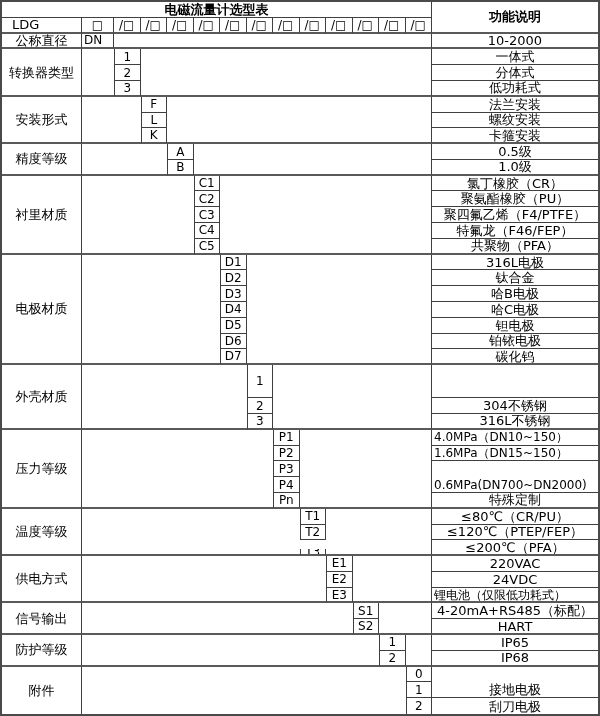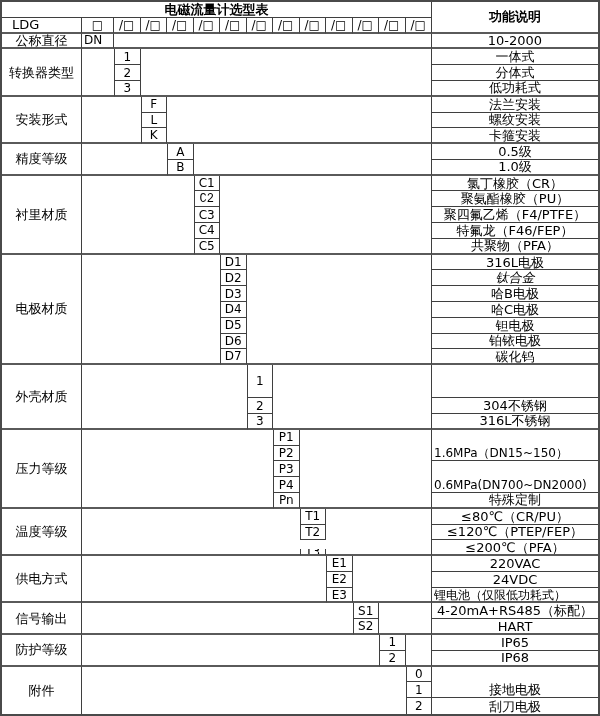--- a/index.html
+++ b/index.html
@@ -86,35 +86,35 @@
     <div class="cell v hs" style="grid-area: 10 / 6 / 12 / 15;"></div>
     <div class="cell vl v code h" style="grid-area: 10 / 5;">A</div>
     <div class="cell h" style="grid-area: 10 / 15;">0.5级</div>
     <div class="cell vl v code hs" style="grid-area: 11 / 5;">B</div>
     <div class="cell hs" style="grid-area: 11 / 15;">1.0级</div>
     <div class="cell v hs" style="grid-area: 12 / 1 / 17;">衬里材质</div>
     <div class="cell hs" style="grid-area: 12 / 2 / 17 / 6;"></div>
     <div class="cell v hs" style="grid-area: 12 / 7 / 17 / 15;"></div>
     <div class="cell vl v code h" style="grid-area: 12 / 6;">C1</div>
     <div class="cell h" style="grid-area: 12 / 15;">氯丁橡胶（CR）</div>
-    <div class="cell vl v code h" style="grid-area: 13 / 6; font-family: Liberation Mono, monospace;">C2</div>
+    <div class="cell vl v code h" style="grid-area: 13 / 6;">C2</div>
     <div class="cell h" style="grid-area: 13 / 15;">聚氨酯橡胶（PU）</div>
     <div class="cell vl v code h" style="grid-area: 14 / 6;">C3</div>
     <div class="cell h" style="grid-area: 14 / 15;">聚四氟乙烯（F4/PTFE）</div>
     <div class="cell vl v code h" style="grid-area: 15 / 6;">C4</div>
     <div class="cell h" style="grid-area: 15 / 15;">特氟龙（F46/FEP）</div>
     <div class="cell vl v code hs" style="grid-area: 16 / 6;">C5</div>
     <div class="cell hs" style="grid-area: 16 / 15;">共聚物（PFA）</div>
     <div class="cell v hs" style="grid-area: 17 / 1 / 24;">电极材质</div>
     <div class="cell hs" style="grid-area: 17 / 2 / 24 / 7;"></div>
     <div class="cell v hs" style="grid-area: 17 / 8 / 24 / 15;"></div>
     <div class="cell vl v code h" style="grid-area: 17 / 7;">D1</div>
     <div class="cell h" style="grid-area: 17 / 15;">316L电极</div>
     <div class="cell vl v code h" style="grid-area: 18 / 7;">D2</div>
-    <div class="cell h" style="grid-area: 18 / 15; font-style: italic;">钛合金</div>
+    <div class="cell h" style="grid-area: 18 / 15;">钛合金</div>
     <div class="cell vl v code h" style="grid-area: 19 / 7;">D3</div>
     <div class="cell h" style="grid-area: 19 / 15;">哈B电极</div>
     <div class="cell vl v code h" style="grid-area: 20 / 7;">D4</div>
     <div class="cell h" style="grid-area: 20 / 15;">哈C电极</div>
     <div class="cell vl v code h" style="grid-area: 21 / 7;">D5</div>
     <div class="cell h" style="grid-area: 21 / 15;">钽电极</div>
     <div class="cell vl v code h" style="grid-area: 22 / 7; text-align: center;">D6</div>
     <div class="cell h" style="grid-area: 22 / 15;">铂铱电极</div>
     <div class="cell vl v code hs" style="grid-area: 23 / 7;">D7</div>
     <div class="cell hs" style="grid-area: 23 / 15;">碳化钨</div>
@@ -124,20 +124,21 @@
     <div class="cell vl v code h" style="grid-area: 24 / 8;">1</div>
     <div class="cell h" style="grid-area: 24 / 15; margin-top: 32px;">碳钢</div>
     <div class="cell vl v code h" style="grid-area: 25 / 8;">2</div>
     <div class="cell h" style="grid-area: 25 / 15;">304不锈钢</div>
     <div class="cell vl v code hs" style="grid-area: 26 / 8;">3</div>
     <div class="cell hs" style="grid-area: 26 / 15;">316L不锈钢</div>
     <div class="cell v hs" style="grid-area: 27 / 1 / 32;">压力等级</div>
     <div class="cell hs" style="grid-area: 27 / 2 / 32 / 9;"></div>
     <div class="cell v hs" style="grid-area: 27 / 10 / 32 / 15;"></div>
     <div class="cell vl v code h" style="grid-area: 27 / 9;">P1</div>
+    <div class="cell h left small" style="grid-area: 27 / 15;">4.0MPa（DN10~150）</div>
     <div class="cell vl v code h" style="grid-area: 28 / 9;">P2</div>
     <div class="cell h left small" style="grid-area: 28 / 15;">1.6MPa（DN15~150）</div>
     <div class="cell vl v code h" style="grid-area: 29 / 9;">P3</div>
     <div class="cell vl v code h" style="grid-area: 30 / 9;">P4</div>
     <div class="cell h left small" style="grid-area: 30 / 15;">0.6MPa(DN700~DN2000)</div>
     <div class="cell vl v code hs" style="grid-area: 31 / 9;">Pn</div>
     <div class="cell hs" style="grid-area: 31 / 15;">特殊定制</div>
     <div class="cell v hs" style="grid-area: 32 / 1 / 35;">温度等级</div>
     <div class="cell hs" style="grid-area: 32 / 2 / 35 / 10;"></div>
     <div class="cell v hs" style="grid-area: 32 / 11 / 35 / 15;"></div>

